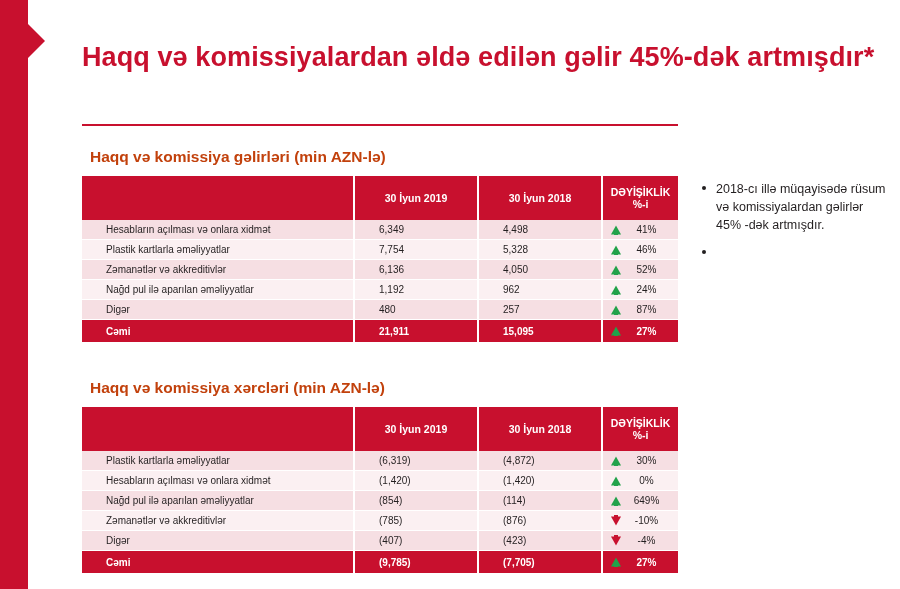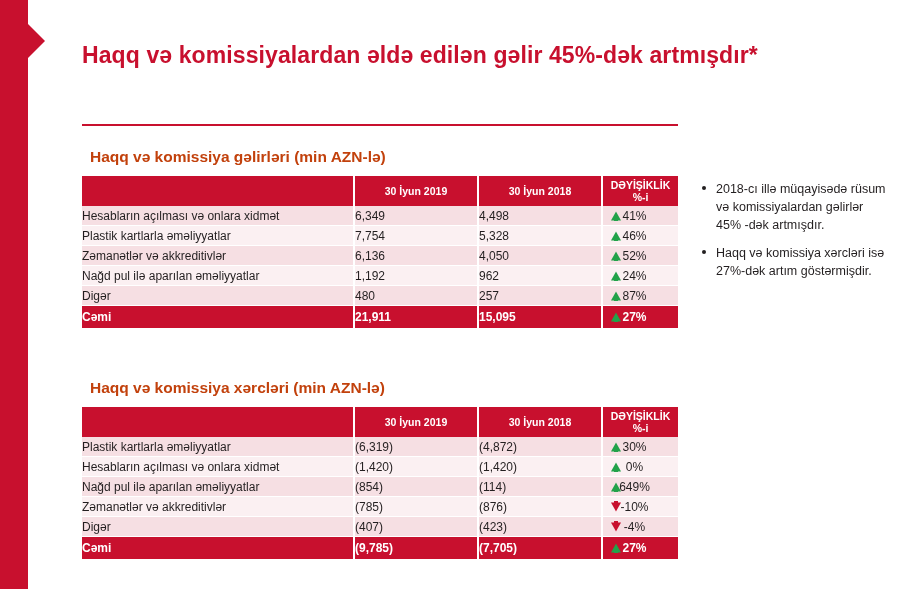--- a/index.html
+++ b/index.html
@@ -33,21 +33,21 @@
     border-top: 17px solid transparent;
     border-bottom: 17px solid transparent;
     border-left: 17px solid #c8102e;
   }
 
   
   .slide-title {
     position: absolute;
     left: 82px;
     top: 42px;
-    font-size: 23px;
+    font-size: 27px;
     font-weight: bold;
     color: #c8102e;
     letter-spacing: 0.1px;
   }
 
   
   .title-rule {
     position: absolute;
     left: 82px;
     top: 124px;
@@ -78,34 +78,34 @@
   table.fin-table col.c-label { width: 272px; }
   table.fin-table col.c-v1 { width: 124px; }
   table.fin-table col.c-v2 { width: 124px; }
   table.fin-table col.c-ch { width: 76px; }
 
   table.fin-table thead th {
     background: #c8102e;
     color: #ffffff;
     font-size: 10.5px;
     font-weight: bold;
-    height: 30px;
+    height: 44px;
     text-align: center;
     padding: 0;
     border-right: 2px solid #ffffff;
   }
   table.fin-table thead th.h-label {
     border-right: 2px solid #ffffff;
   }
   table.fin-table thead th:last-child { border-right: none; }
 
   table.fin-table tbody td {
     height: 19px;
-    padding: 0 0;
-    font-size: 12px;
+    padding: 0 24px;
+    font-size: 10px;
     color: #231f20;
     border-right: 2px solid #ffffff;
     border-bottom: 1px solid #ffffff;
   }
   table.fin-table tbody td:last-child { border-right: none; }
   table.fin-table tbody td.val { }
   table.fin-table tbody td.chg {
     text-align: center;
     padding-right: 12px;
     position: relative;
@@ -301,15 +301,14 @@
   </tbody>
 </table>
 
 <div class="bullets">
   <div class="bullet">
     <span class="dot"></span>
     <span>2018-cı illə müqayisədə rüsum və komissiyalardan gəlirlər 45% -dək artmışdır.</span>
   </div>
   <div class="bullet">
     <span class="dot"></span>
-    <span>Haqq və komissiya xərcləri isə 27%-dək artım göstərmişdir.</span>
   </div>
 </div>
 
 </body></html>

